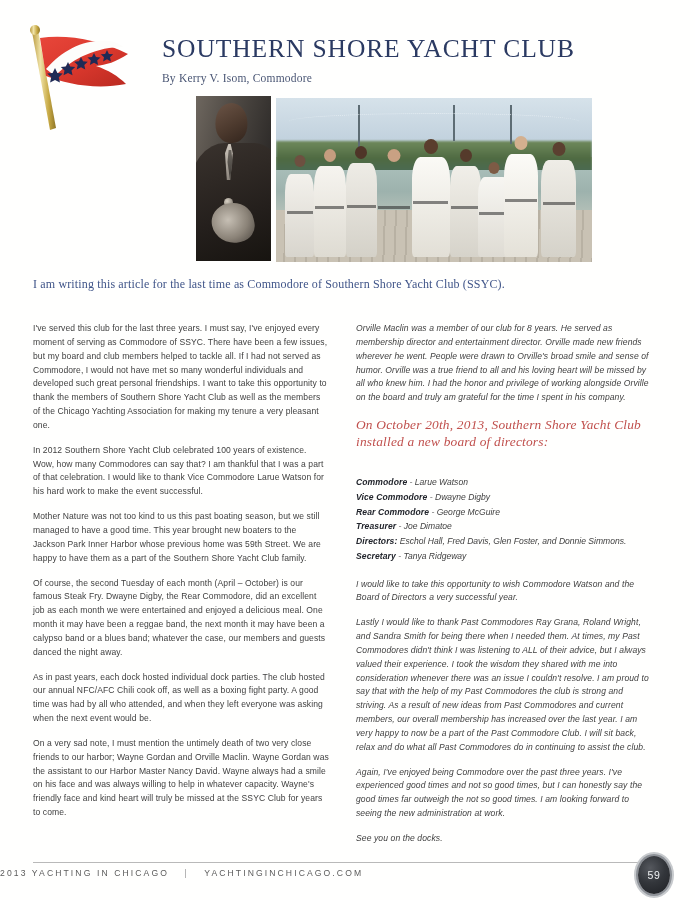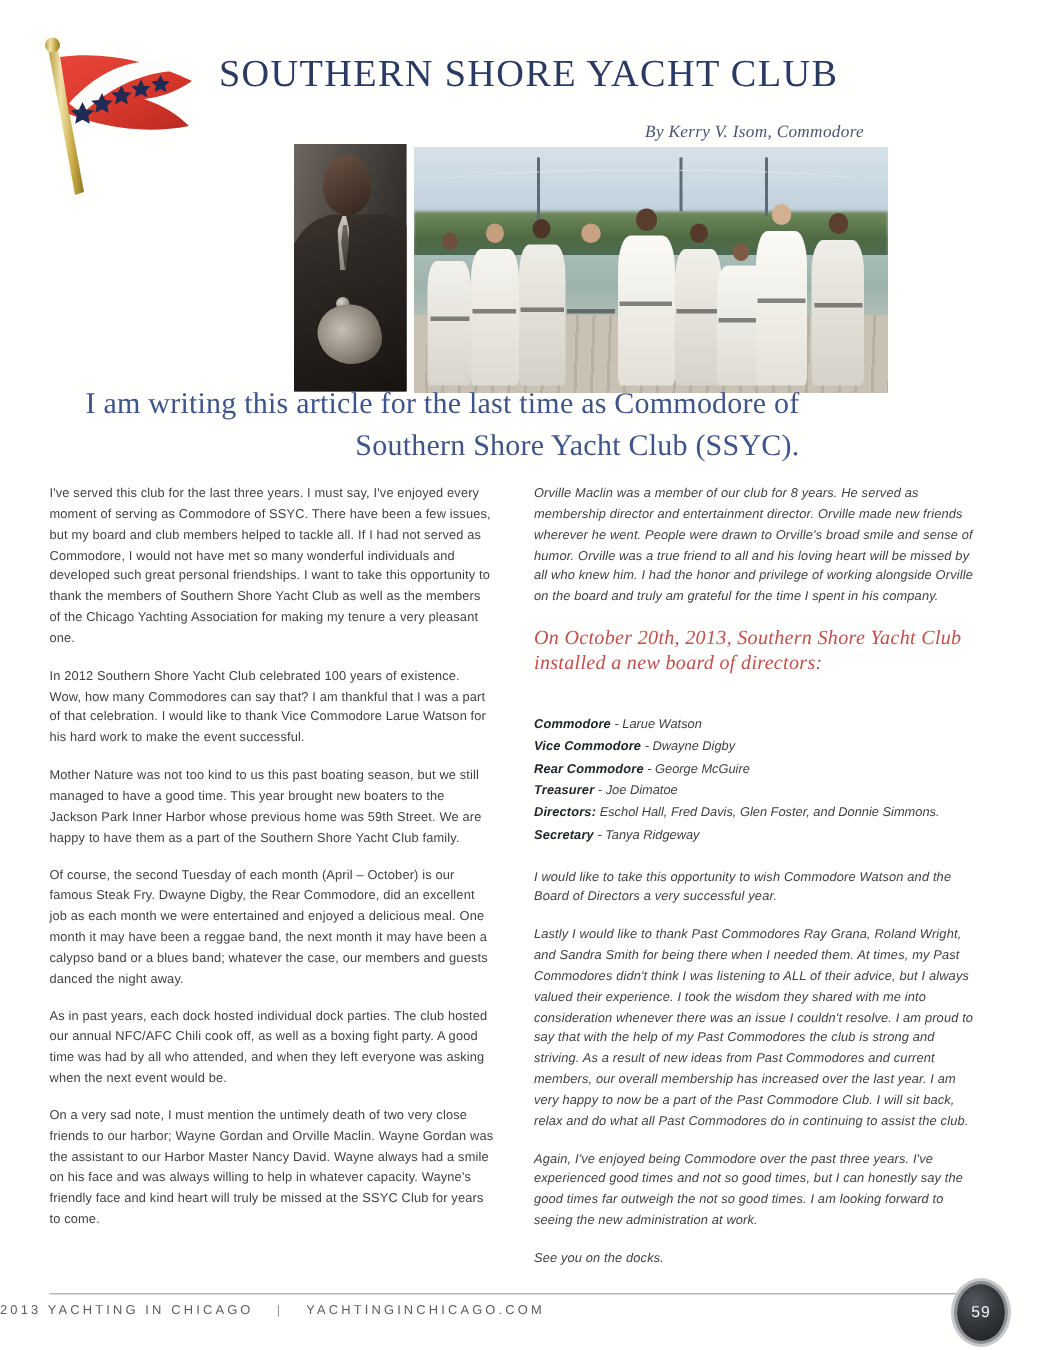--- a/index.html
+++ b/index.html
@@ -27,39 +27,37 @@
     left: 0; top: 0;
     width: 695px; height: 100px;
   }
   .burgee {
     position: absolute;
     left: 22px; top: 24px;
     width: 118px; height: 112px;
   }
   .title-block {
     position: absolute;
-    left: 146px; top: 36px;
+    left: 162px; top: 36px;
     width: 430px;
   }
   .club-title {
     font-family: "Liberation Serif", serif;
     font-size: 25.5px;
     letter-spacing: 0.9px;
     color: #2b3a62;
     line-height: 1.05;
     white-space: nowrap;
   }
   .byline {
     font-family: "Liberation Serif", serif;
-    font-style: italic;
     font-size: 11.5px;
     color: #4a5674;
-    margin-top: 19px;
+    margin-top: 9px;
     letter-spacing: .2px;
-    text-align: right;
   }
 
   
   .photo {
     position: absolute;
     overflow: hidden;
   }
   .photo-portrait {
     left: 196px; top: 96px;
     width: 75px; height: 165px;
@@ -168,28 +166,27 @@
   }
   .fig-belt {
     position: absolute;
     left: 4%; width: 92%; height: 3px;
     background: rgba(40,40,40,.55);
   }
 
   
   .headline {
     position: absolute;
-    left: 33px; top: 256px;
+    left: 33px; top: 276px;
     width: 500px;
     font-family: "Liberation Serif", serif;
-    font-size: 20px;
+    font-size: 12px;
     line-height: 1.38;
     color: #3f5488;
     letter-spacing: .15px;
-    text-align: right;
   }
 
   .columns {
     position: absolute;
     left: 33px; top: 322px;
     width: 630px;
   }
   .col {
     position: absolute;
     top: 0;

